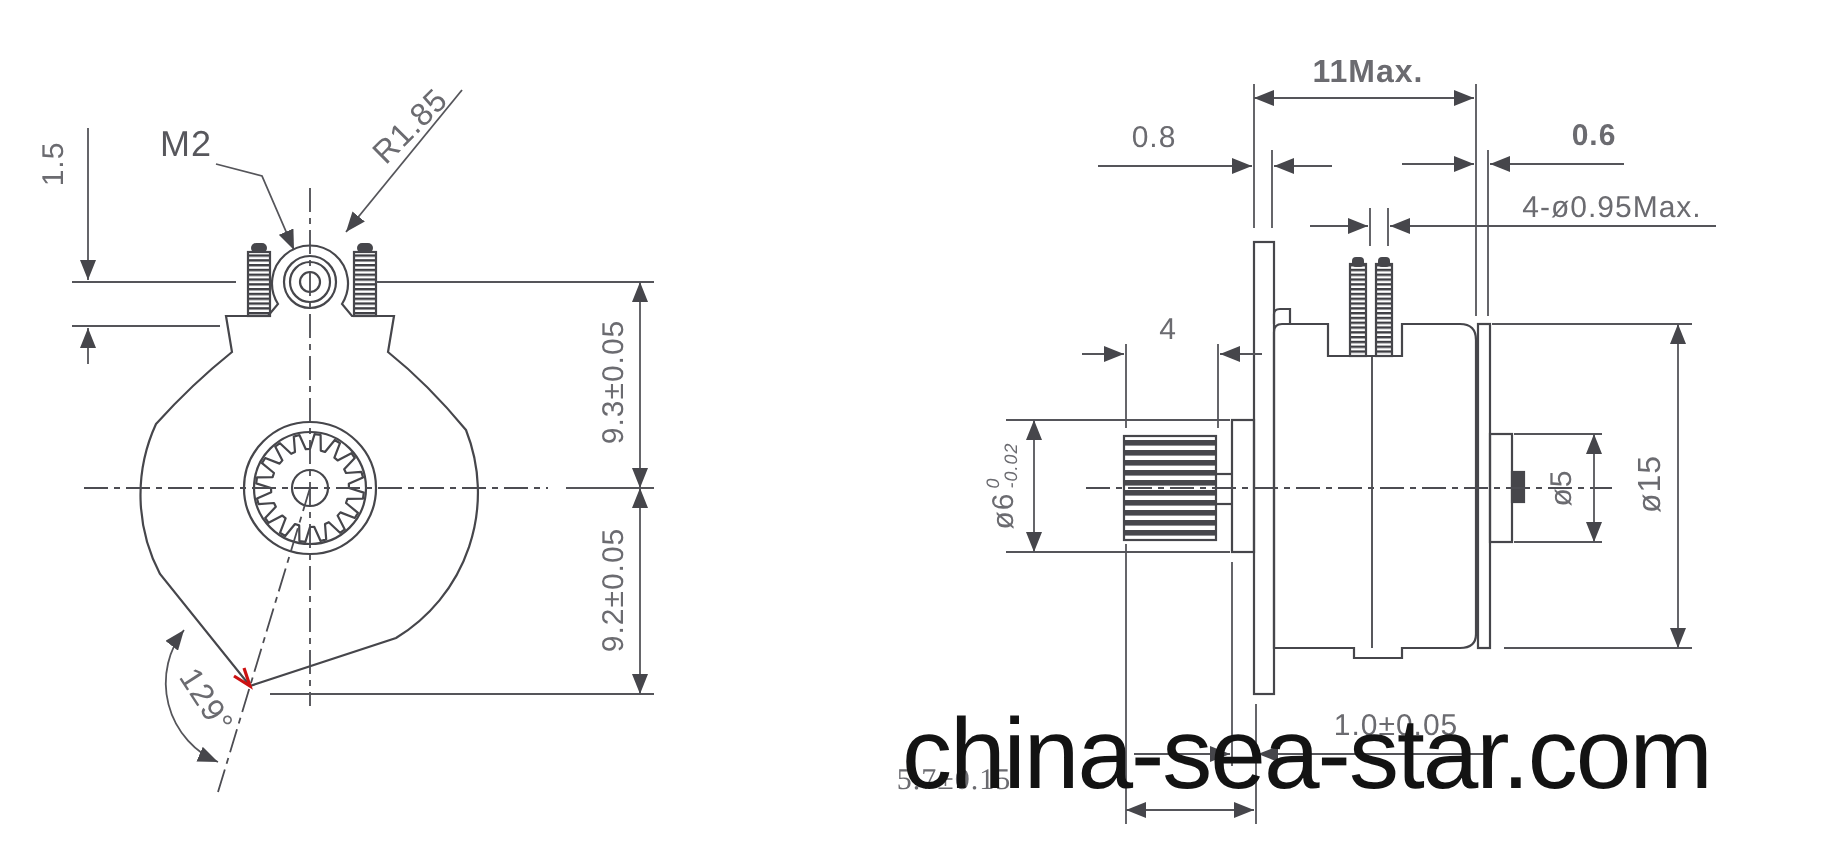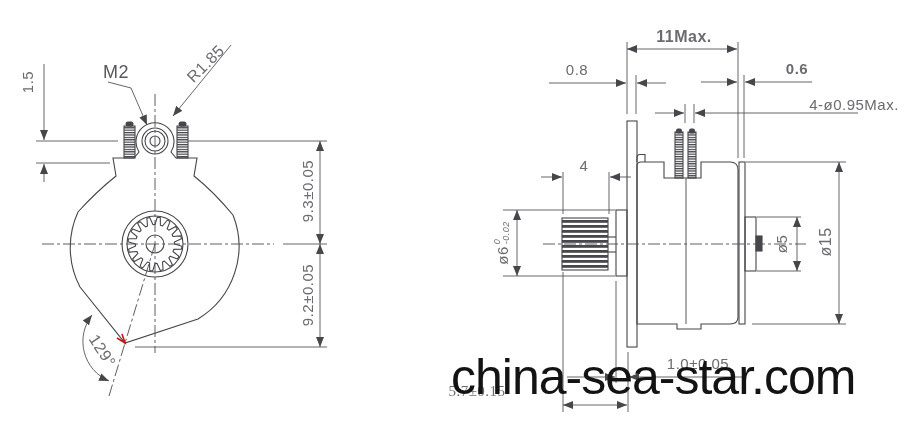--- a/index.html
+++ b/index.html
@@ -4,21 +4,21 @@
 <style>
   html,body{margin:0;padding:0;background:#fff;}
   #canvas{position:relative;width:916px;height:428px;background:#ffffff;overflow:hidden;
           font-family:"Liberation Sans",sans-serif;}
   #canvas svg{position:absolute;left:0;top:0;}
   .dim{position:absolute;color:#6b6b70;font-size:15px;white-space:nowrap;
        transform:translate(-50%,-50%);letter-spacing:0.5px;line-height:1;}
   .vdim{transform:translate(-50%,-50%) rotate(-90deg);}
   .r45{transform:translate(-50%,-50%) rotate(-45deg);}
   .r57{transform:translate(-50%,-50%) rotate(57deg);}
-  .big{font-size:18px;color:#57575c;margin-left:23px;}
+  .big{font-size:18px;color:#57575c;}
   .med{font-size:16px;}
   .tolwrap{display:inline-flex;align-items:center;}
   .tol{display:inline-flex;flex-direction:column;font-size:9px;line-height:1.05;
        margin-left:2px;vertical-align:middle;}
   #watermark{position:absolute;left:451px;top:352px;font-size:50px;color:#131313;
              letter-spacing:-1px;white-space:nowrap;line-height:1;}
 </style>
 </head>
 <body>
 
@@ -173,21 +173,21 @@
 <div class="dim vdim" style="left:27px;top:82px;">1.5</div>
 <div class="dim big" style="left:93px;top:72px;">M2</div>
 <div class="dim med r45" style="left:206px;top:64px;">R1.85</div>
 <div class="dim vdim" style="left:307px;top:191px;">9.3±0.05</div>
 <div class="dim vdim" style="left:307px;top:295px;">9.2±0.05</div>
 <div class="dim med r57" style="left:102px;top:351px;">129°</div>
 
 <div class="dim med" style="left:684px;top:37px;font-weight:bold;">11Max.</div>
 <div class="dim" style="left:577px;top:69px;">0.8</div>
 <div class="dim" style="left:797px;top:68px;font-weight:bold;">0.6</div>
-<div class="dim" style="left:806px;top:104px;margin-left:48px;">4-ø0.95Max.</div>
+<div class="dim" style="left:806px;top:104px;">4-ø0.95Max.</div>
 <div class="dim" style="left:584px;top:165px;">4</div>
 <div class="dim vdim" style="left:502px;top:243px;">
   <span class="tolwrap">
     <span>ø6</span>
     <span class="tol">
       <i>0</i>
       <i>-0.02</i>
     </span>
   </span>
 </div>

